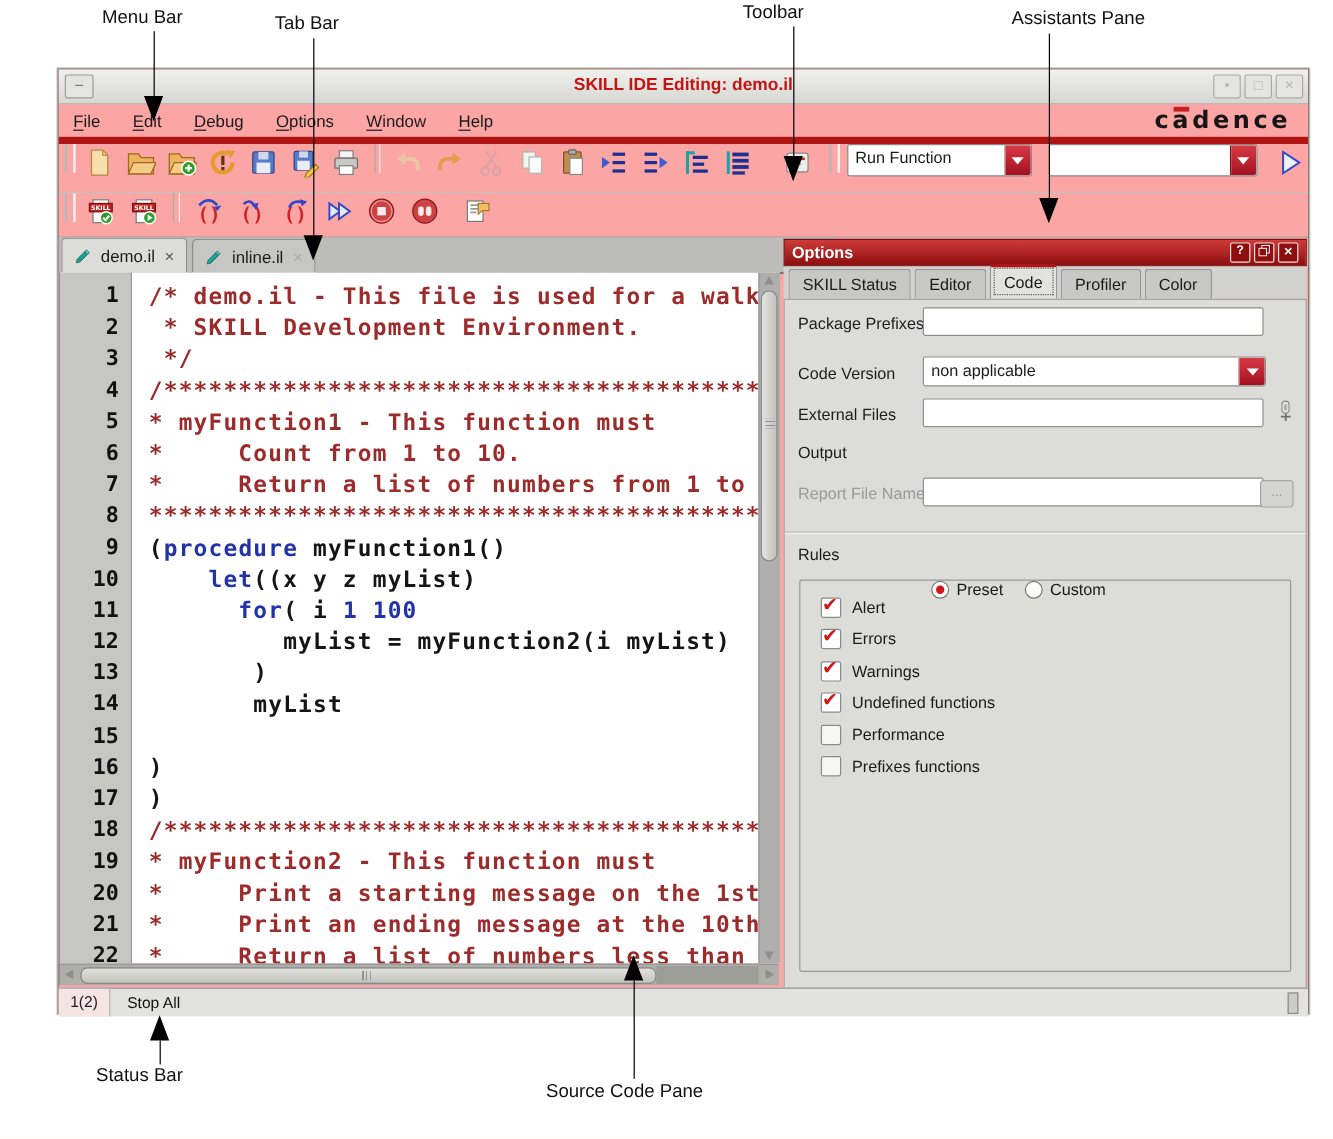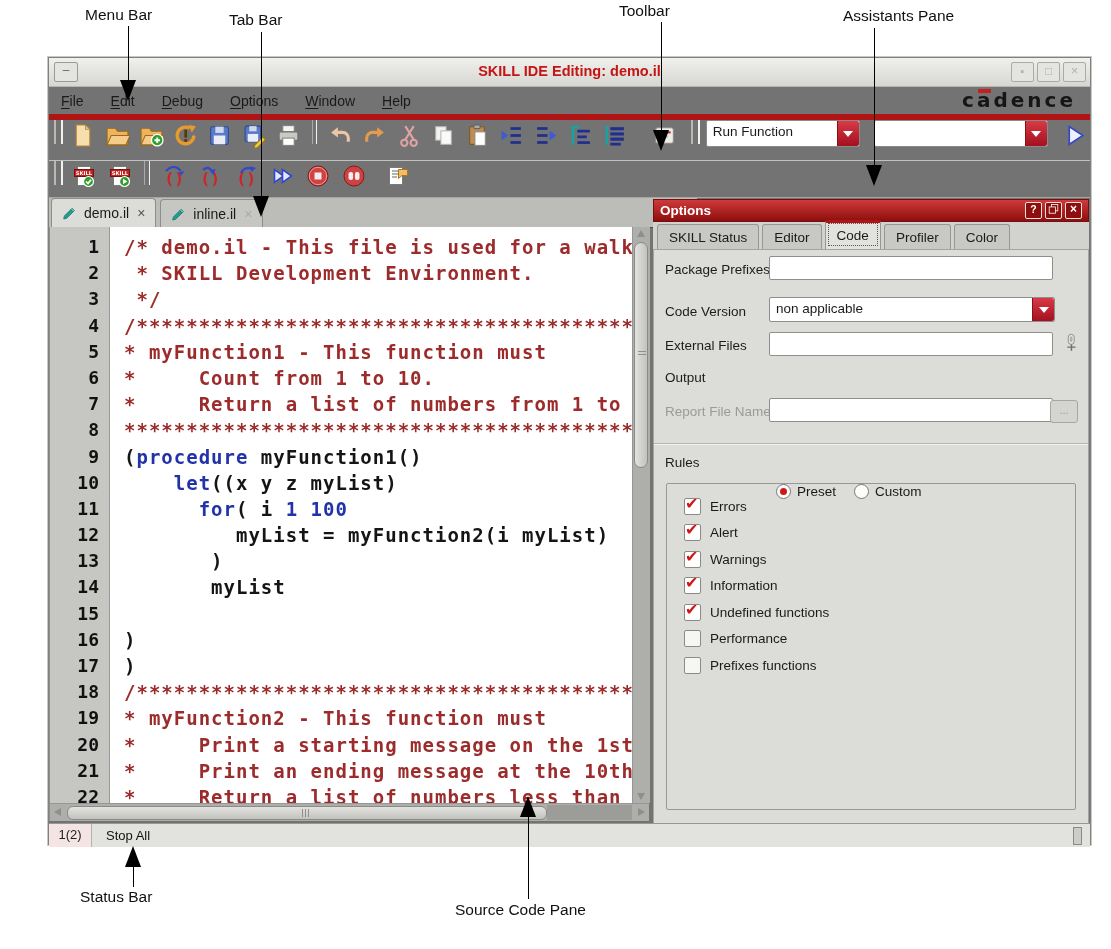--- a/index.html
+++ b/index.html
@@ -6,21 +6,21 @@
   body{width:1111px;height:949px;position:relative;overflow:hidden;
        font-family:"Liberation Sans","DejaVu Sans",sans-serif;color:#1a1a1a;}
   
   .ann{position:absolute;font-size:15.5px;color:#111;z-index:60;white-space:nowrap;}
   .ann-line{position:absolute;width:1px;background:#000;z-index:60;}
   .arr-down{position:absolute;width:0;height:0;border-left:8px solid transparent;
             border-right:8px solid transparent;border-top:21px solid #000;z-index:61;}
   .arr-up{position:absolute;width:0;height:0;border-left:8px solid transparent;
           border-right:8px solid transparent;border-bottom:21px solid #000;z-index:61;}
   
-  .win{position:absolute;left:48px;top:57px;width:1041px;height:786px;background:#737373;
+  .win{position:absolute;left:48px;top:57px;width:1041px;height:786px;background:#fca5a5;
        border:1px solid #80807c;box-shadow:0 0 0 1px #c8c8c4;}
   .titlebar{position:relative;height:28px;background:linear-gradient(#f0f0ec,#d6d6d2);
             border-bottom:1px solid #b6b6b2;}
   .tb-title{position:absolute;left:0;right:0;top:5px;text-align:center;color:#c41414;
             font-weight:bold;font-size:14.5px;}
   .tb-left-btn{position:absolute;left:5px;top:4px;width:22px;height:18px;background:#e4e4e0;
                border:1px solid #9a9a96;border-radius:2px;color:#666;text-align:center;
                font-size:12px;line-height:15px;}
   .tb-left-btn::after{content:"–";}
   .tb-ctrls{position:absolute;right:4px;top:4px;display:flex;gap:3px;}
@@ -547,33 +547,29 @@
           <span class="radio on"></span>
           <span>Preset</span>
         </span>
         <span class="cb-inline" style="left:200px;top:203px">
           <span class="radio"></span>
           <span>Custom</span>
         </span>
         <div class="groupbox" style="padding-top:9px">
             <div class="rule-row">
               <span class="chk on"></span>
-              <span>Errors</span>
+              <span>Alert</span>
             </div>
             <div class="rule-row">
               <span class="chk on"></span>
-              <span>Alert</span>
+              <span>Errors</span>
             </div>
             <div class="rule-row">
               <span class="chk on"></span>
               <span>Warnings</span>
-            </div>
-            <div class="rule-row">
-              <span class="chk on"></span>
-              <span>Information</span>
             </div>
             <div class="rule-row">
               <span class="chk on"></span>
               <span>Undefined functions</span>
             </div>
             <div class="rule-row">
               <span class="chk"></span>
               <span>Performance</span>
             </div>
             <div class="rule-row">

